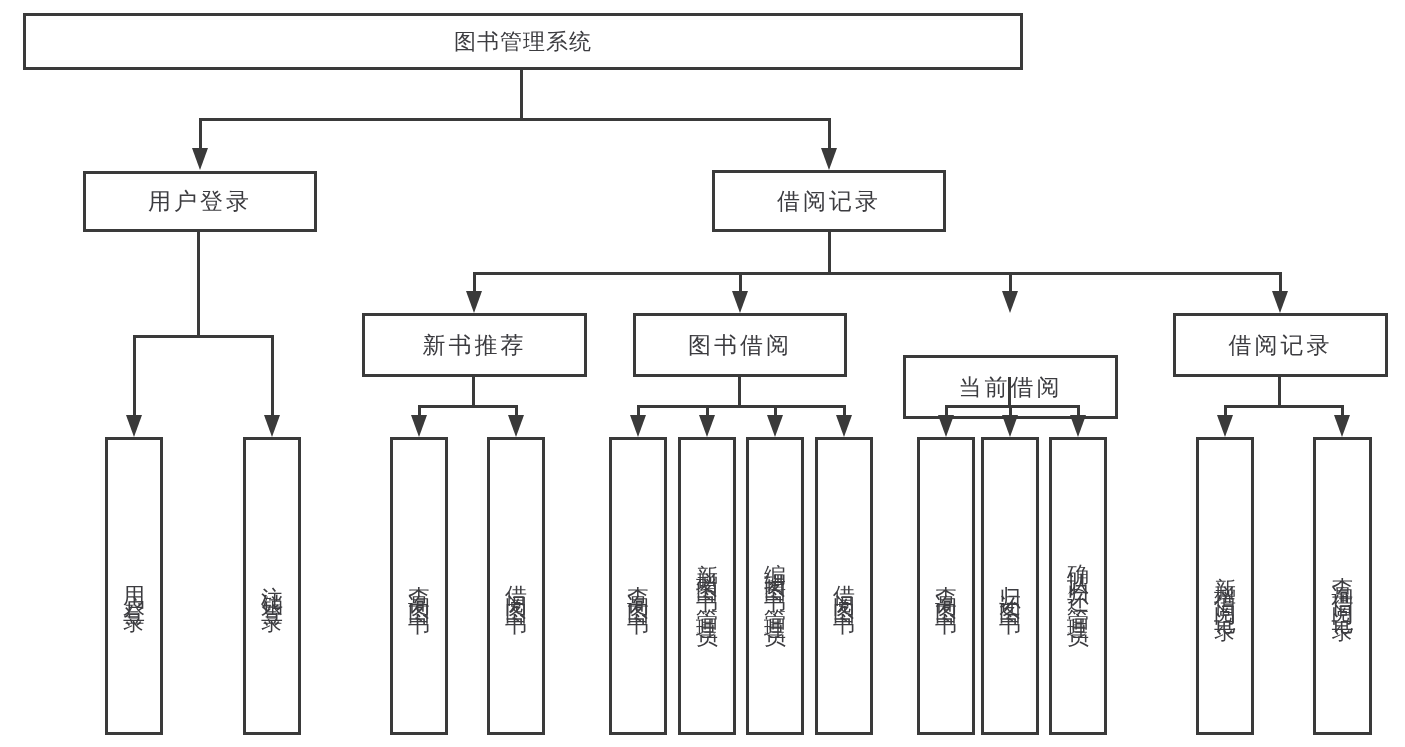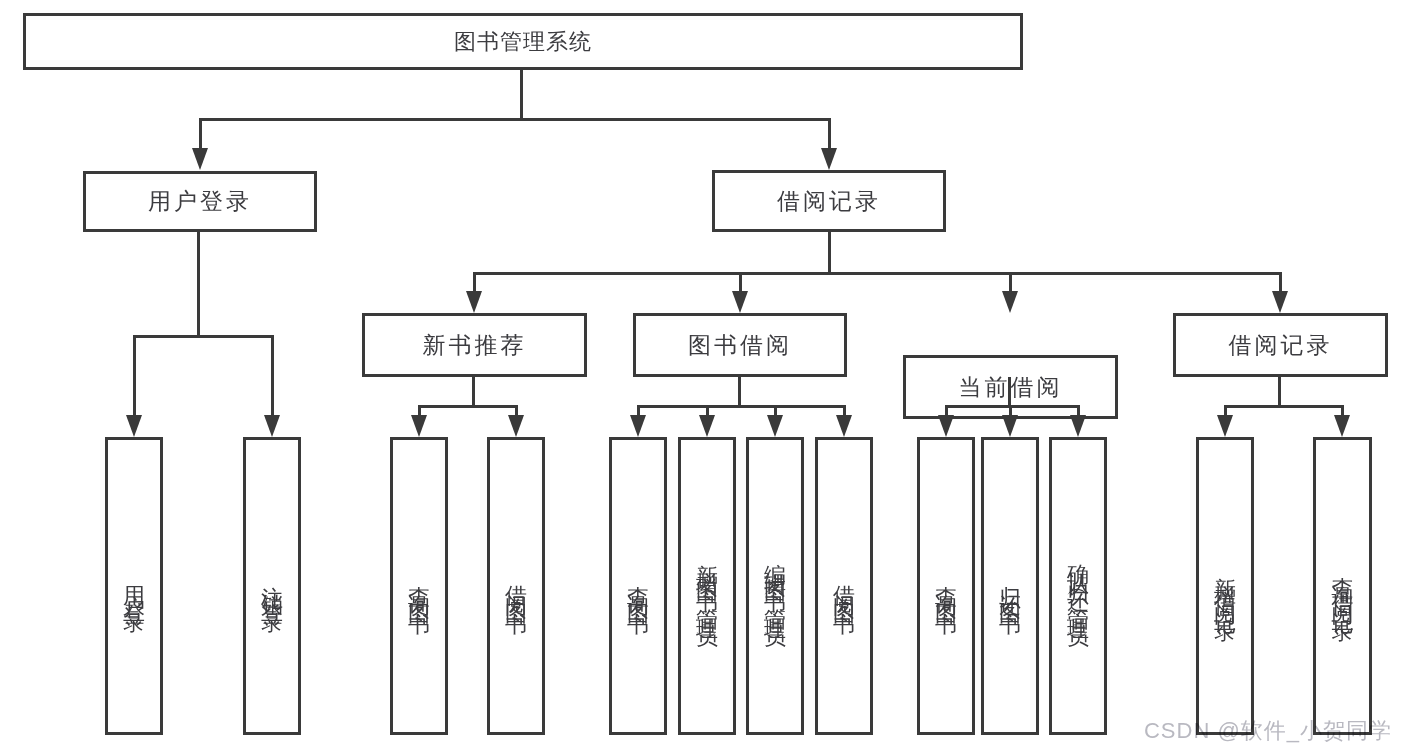--- a/index.html
+++ b/index.html
@@ -158,15 +158,14 @@
     <span>确认归还（管理员）</span>
     </div>
 
   <div class="vbox" style="left:1196px;top:437px;width:58px;height:298px;">
     <span>新增借阅记录</span>
     </div>
   <div class="vbox" style="left:1313px;top:437px;width:59px;height:298px;">
     <span>查询借阅记录</span>
     </div>
 
-  <div class="watermark">CSDN @软件_小贺同学</div>
 
 </div>
 
 </body></html>

